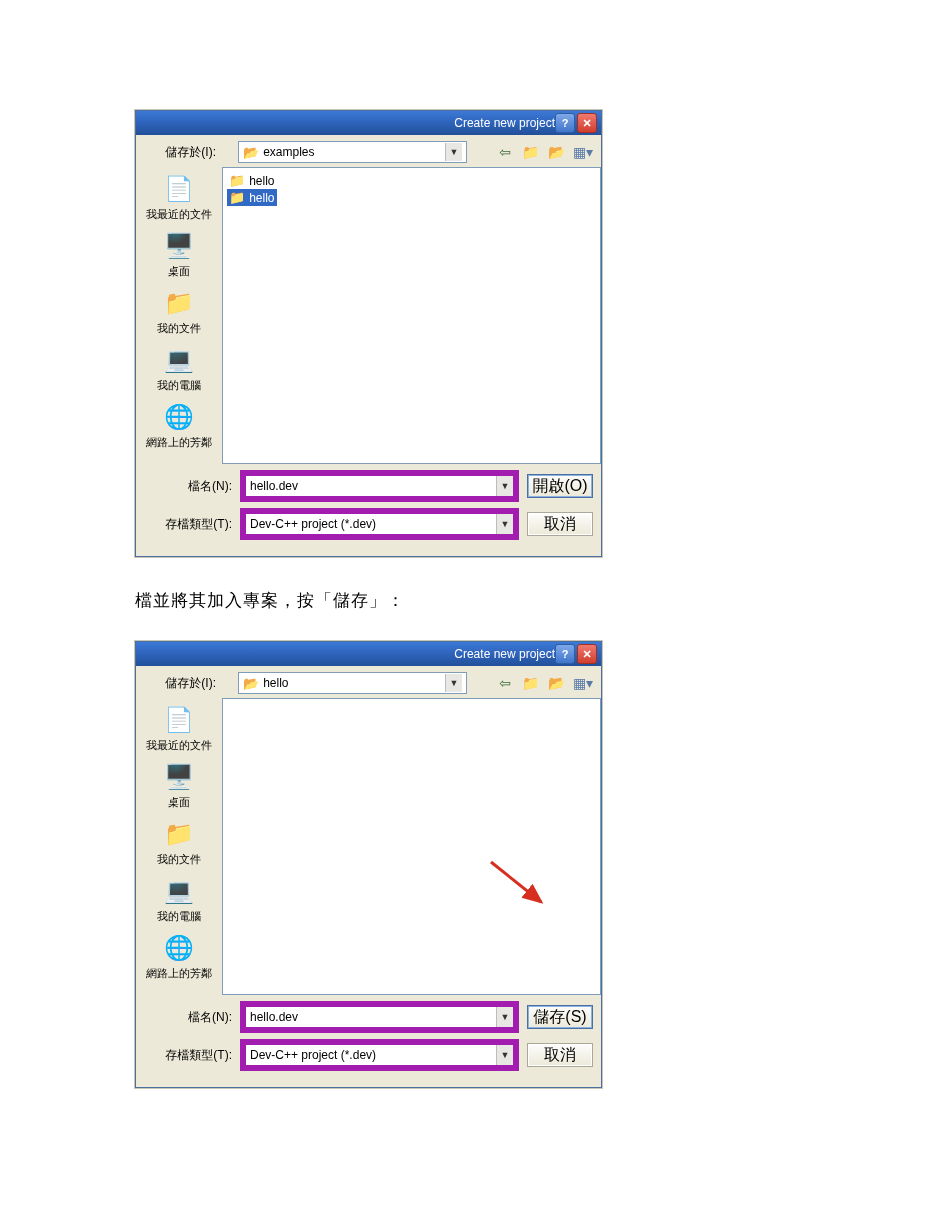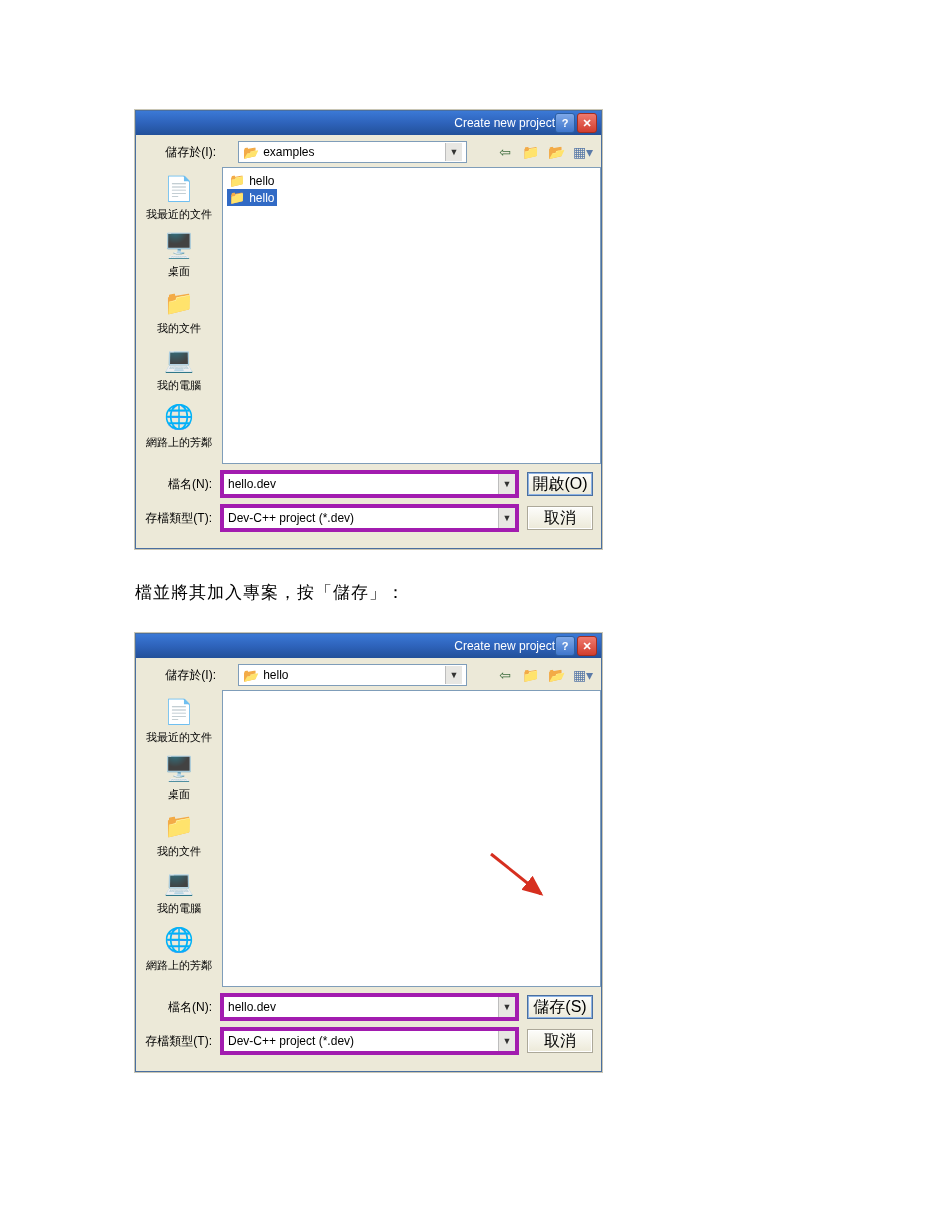--- a/index.html
+++ b/index.html
@@ -97,25 +97,25 @@
     padding:4px;
     font-size:12px;
   }
   .d1-flist{min-height:200px;}
   .d2-flist{min-height:195px;}
   .folder-entry{
     display:flex;align-items:center;gap:4px;padding:1px 2px;width:fit-content;
   }
   .folder-entry.selected{background:#316ac5;color:#fff;}
   .fe-icon{font-size:13px;}
-  .bottom-rows{padding:6px 8px 10px 4px;}
+  .bottom-rows{padding:6px 8px 10px 24px;}
   .brow{display:flex;align-items:center;gap:8px;margin-bottom:6px;}
   .blabel{width:72px;text-align:right;font-size:12px;}
   .binput-wrap{
-    flex:1;display:flex;background:#fff;border:4px solid #a21caf;height:20px;
+    flex:1;display:flex;background:#fff;border:6px solid #a21caf;height:20px;
   }
   .binput{flex:1;padding:0 4px;font-size:12px;display:flex;align-items:center;}
   .bdd{width:16px;background:#e8e7e3;border-left:1px solid #bdbdbd;display:flex;align-items:center;justify-content:center;font-size:9px;color:#333;}
   .dlg-btn{
     width:64px;height:22px;
     background:linear-gradient(#fdfdfb,#ece9d8);
     border:1px solid #aca899;
     font-size:16px;
     display:flex;align-items:center;justify-content:center;
     box-shadow:0 0 0 1px #fff inset;

